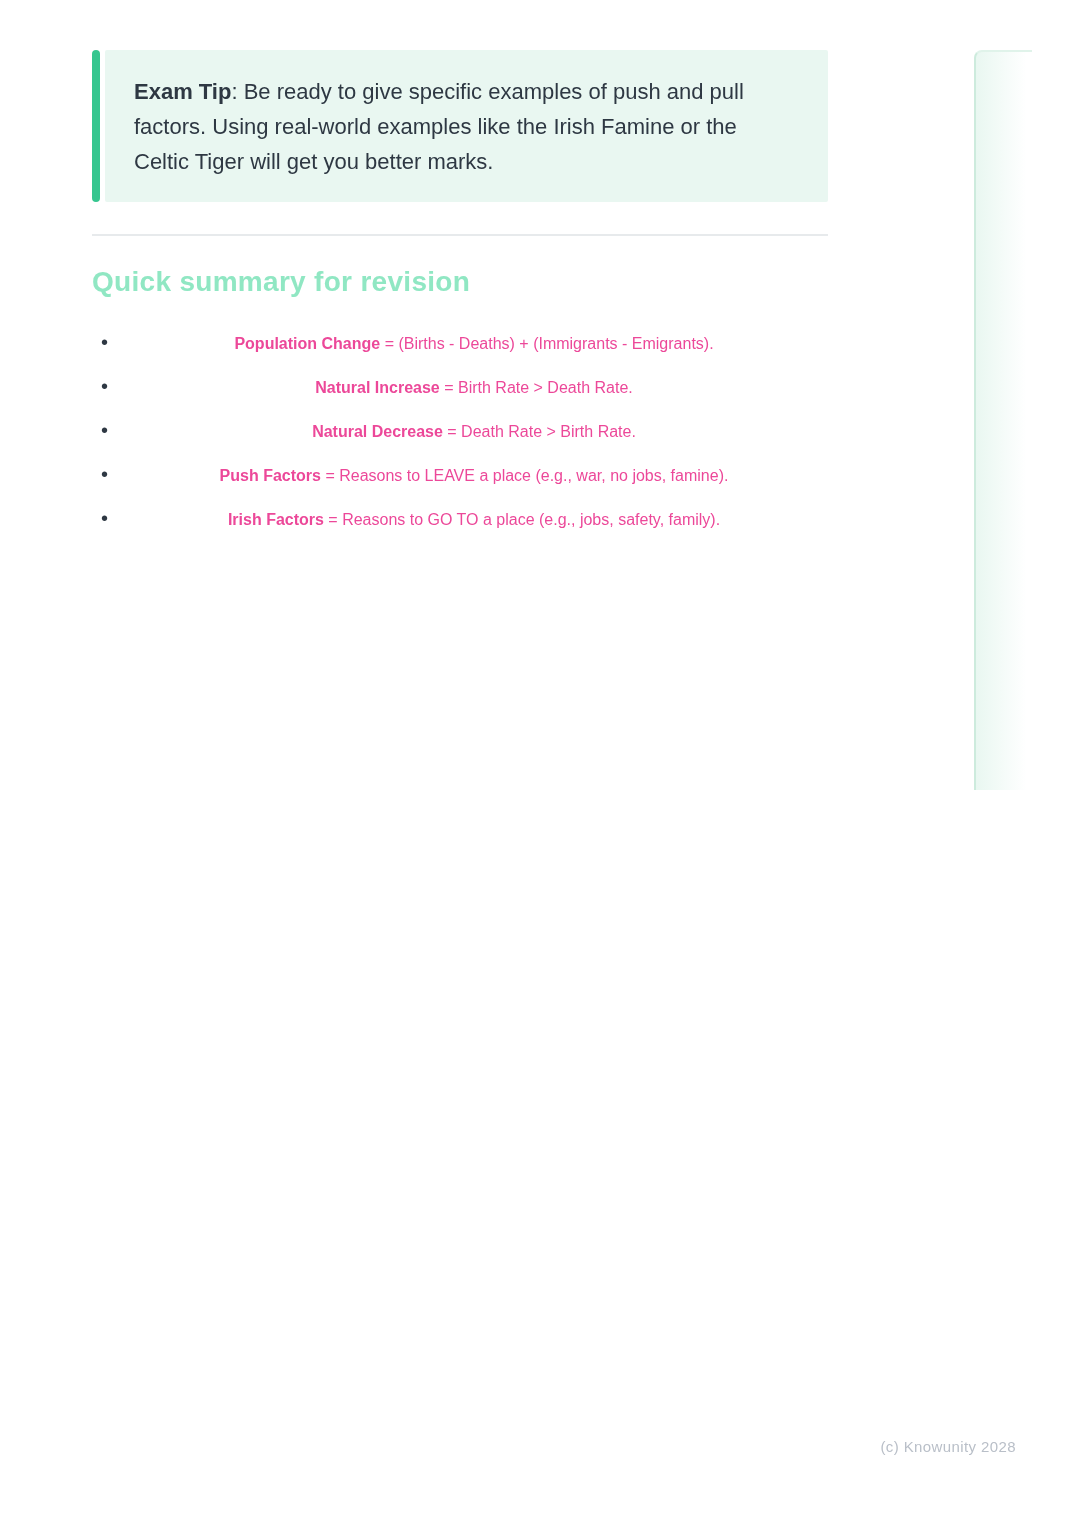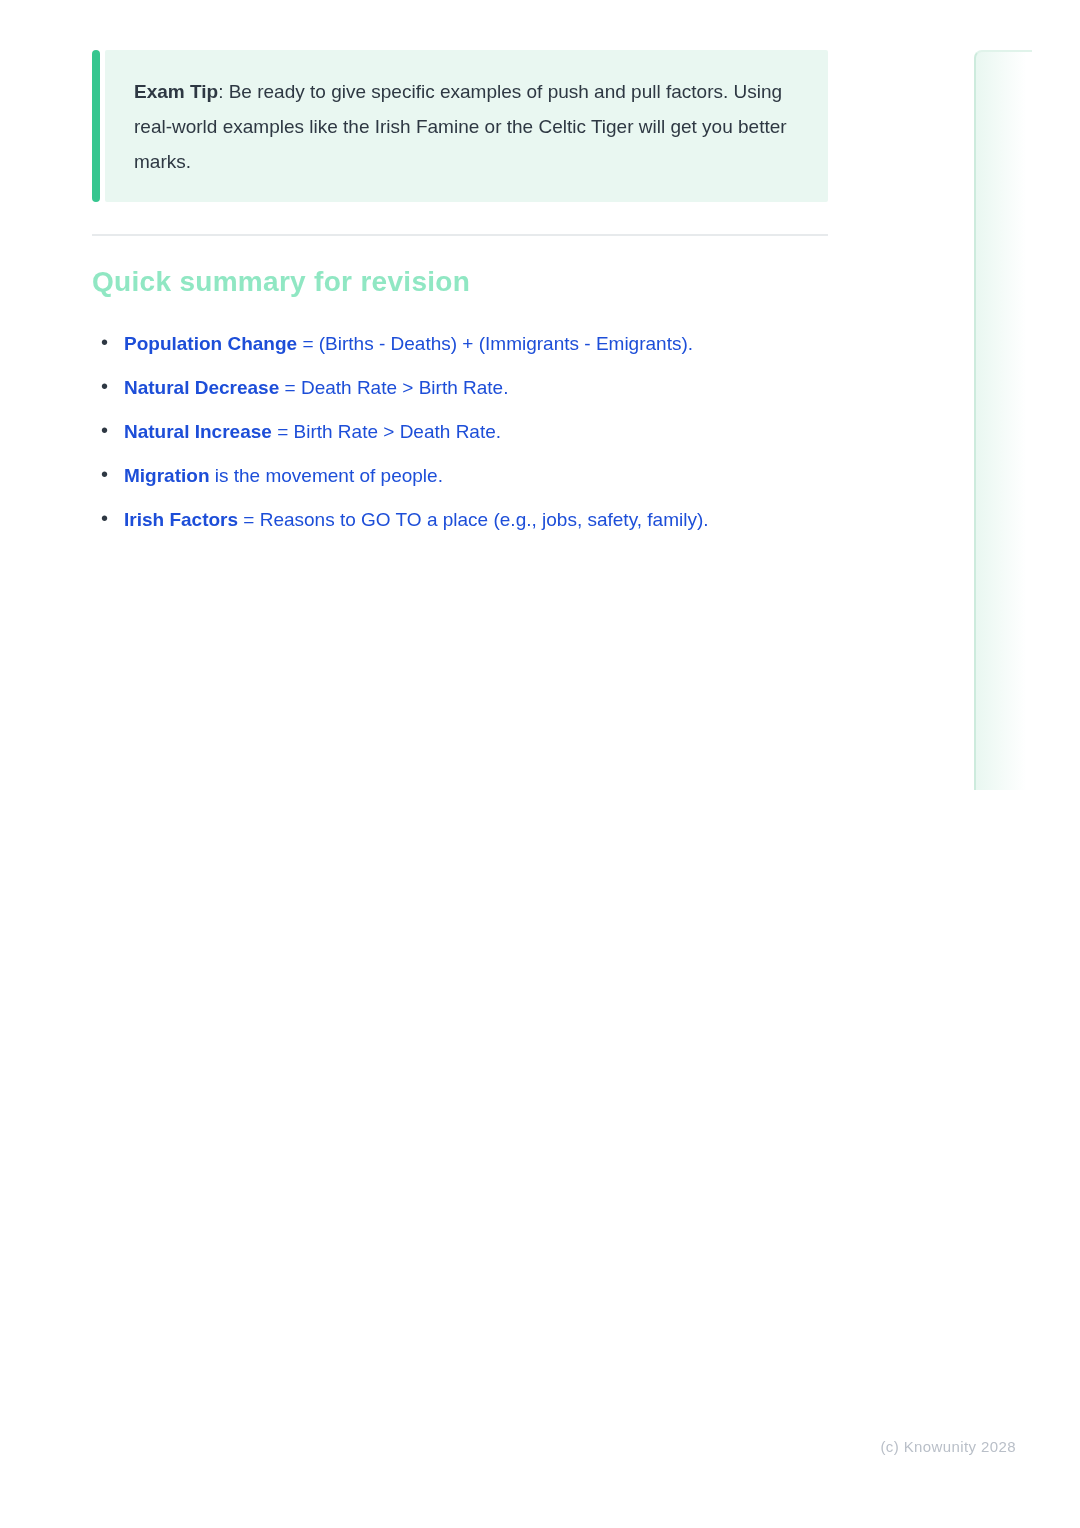--- a/index.html
+++ b/index.html
@@ -32,21 +32,21 @@
   }
   .callout-body {
     flex: 1;
     margin-left: 5px;
     background: #e9f7f1;
     border-radius: 2px;
     padding: 24px 32px 23px 29px;
   }
   .callout-text {
     margin: 0;
-    font-size: 19px;
+    font-size: 22px;
     line-height: 35px;
     color: #2e3843;
     max-width: 675px;
   }
   .bold { font-weight: bold; }
   
   .divider {
     position: absolute;
     left: 92px;
     top: 234px;
@@ -73,24 +73,25 @@
     top: 327px;
     width: 740px;
     margin: 0;
     padding: 0;
     list-style: none;
   }
   .summary-list li {
     position: relative;
     padding-left: 32px;
     margin-bottom: 11px;
-    font-size: 19px;
+    font-size: 16px;
     line-height: 33px;
-    color: #1d4ed8;
+    color: #ec4899;
     max-width: 700px;
+    text-align: center;
   }
   .summary-list li::before {
     content: "\2022";
     position: absolute;
     left: 9px;
     top: -1px;
     font-size: 20px;
     color: #2e3843;
   }
   
@@ -126,23 +127,23 @@
       <p class="callout-text" id="exam-tip-text"><span class="bold">Exam Tip</span><span>: Be ready to give specific examples of push and pull factors. Using real-world examples like the Irish Famine or the Celtic Tiger will get you better marks.</span></p>
     </div>
   </div>
 
   <hr class="divider">
 
   <h2 class="summary-heading" style="color: rgb(144, 231, 195);">Quick summary for revision</h2>
 
   <ul class="summary-list" id="summary-list">
       <li><span class="bold">Population Change</span><span> = (Births - Deaths) + (Immigrants - Emigrants).</span></li>
+      <li><span class="bold">Natural Increase</span><span> = Birth Rate &gt; Death Rate.</span></li>
       <li><span class="bold">Natural Decrease</span><span> = Death Rate &gt; Birth Rate.</span></li>
-      <li><span class="bold">Natural Increase</span><span> = Birth Rate &gt; Death Rate.</span></li>
-      <li><span class="bold">Migration</span><span> is the movement of people.</span></li>
+      <li><span class="bold">Push Factors</span><span> = Reasons to LEAVE a place (e.g., war, no jobs, famine).</span></li>
       <li><span class="bold">Irish Factors</span><span> = Reasons to GO TO a place (e.g., jobs, safety, family).</span></li>
     </ul>
 
   <div class="side-strip"></div>
 
   <div class="footer">(c) Knowunity 2028</div>
 
 </div>
 
 </body></html>

